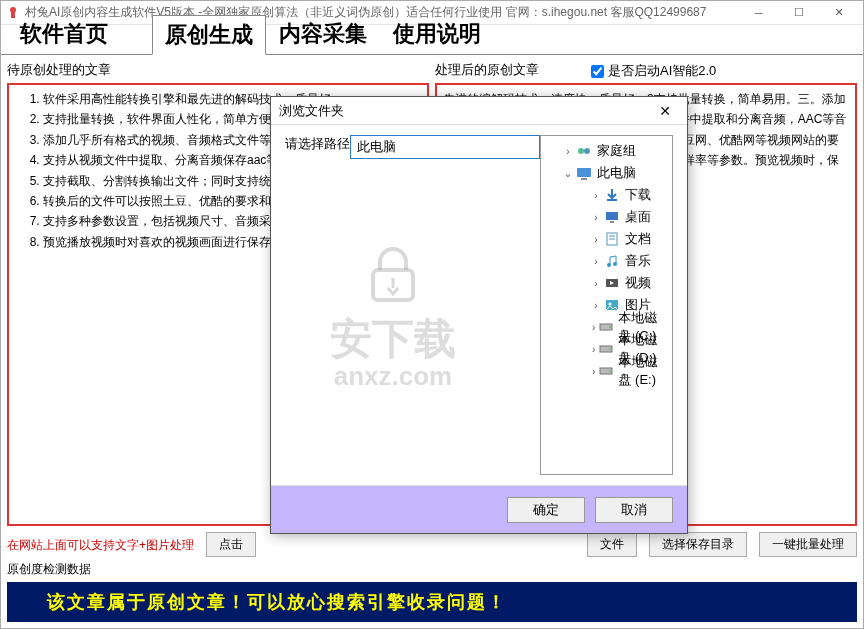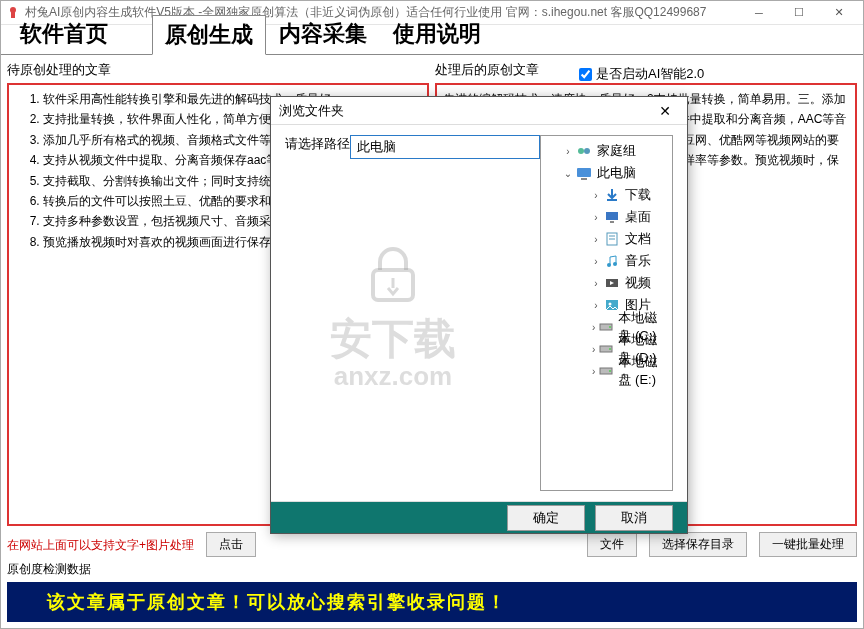--- a/index.html
+++ b/index.html
@@ -38,21 +38,21 @@
 .dlg-close { width: 28px; text-align: center; cursor: pointer; font-size: 14px; }
 .dlg-body { flex: 1; padding: 10px 14px; display: flex; flex-direction: row; }
 .dlg-prompt { font-size: 13px; margin-bottom: 10px; }
 .dlg-input { border: 1px solid #2a7ac8; height: 24px; padding: 2px 6px; font-size: 13px; margin-bottom: 8px; }
 .tree { flex: 1; border: 1px solid #999; overflow-y: auto; overflow-x: hidden; padding: 4px 2px; font-size: 13px; }
 .tree-row { display: flex; align-items: center; height: 22px; padding-left: 4px; cursor: pointer; }
 .tree-row .expander { width: 14px; text-align: center; color: #555; font-size: 10px; }
 .tree-row .ticon { width: 18px; height: 16px; display: flex; align-items: center; justify-content: center; margin-right: 4px; }
 .tree-row.level1 { padding-left: 18px; }
 .tree-row.level2 { padding-left: 46px; }
-.dlg-footer { height: 32px; display: flex; align-items: center; justify-content: flex-end; gap: 10px; padding-right: 14px; border-top: 1px solid #ddd; background:#0f766e; }
+.dlg-footer { height: 48px; display: flex; align-items: center; justify-content: flex-end; gap: 10px; padding-right: 14px; border-top: 1px solid #ddd; background:#c4b5fd; }
 .dlg-btn { width: 78px; height: 26px; background: #f0f0f0; border: 1px solid #999; font-size: 13px; cursor: pointer; }
 
 
 .watermark { position: absolute; left: 330px; top: 242px; font-size: 42px; color: rgba(120,120,120,0.25); font-weight: bold; pointer-events: none; text-align: center; line-height: 1.1; font-family: Arial, sans-serif; }
 .watermark small { font-size: 26px; display:block; }
 </style>
 </head>
 <body>
 
 <div class="main-window">
@@ -87,21 +87,21 @@
           <li>添加几乎所有格式的视频、音频格式文件等格式</li>
           <li>支持从视频文件中提取、分离音频保存aac等音频格式</li>
           <li>支持截取、分割转换输出文件；同时支持统一格式</li>
           <li>转换后的文件可以按照土豆、优酷的要求和朋友共享</li>
           <li>支持多种参数设置，包括视频尺寸、音频采样率等参数</li>
           <li>预览播放视频时对喜欢的视频画面进行保存</li>
         </ol>
       </div>
     </div>
     <div class="col">
-      <div style="display:flex; gap:40px; align-items:flex-end;">
+      <div style="display:flex; gap:52px; align-items:center;">
         <div class="section-label">处理后的原创文章</div>
         <label class="checkbox-line">
           <input type="checkbox" checked="" style="">
           <span>是否启动AI智能2.0</span>
         </label>
       </div>
       <div class="article-box">
         <span>先进的编解码技术，速度快，质量好。2支持批量转换，简单易用。三。添加几乎所有的视频和音频格式。4支持从视频文件中提取和分离音频，AAC等音频格式；同时支持不同格式的文件可以根据土豆网、优酷网等视频网站的要求支持多种参数设置，包括视频大小、视频采样率等参数。预览视频时，保存您喜爱的视频</span>
       </div>
     </div>

